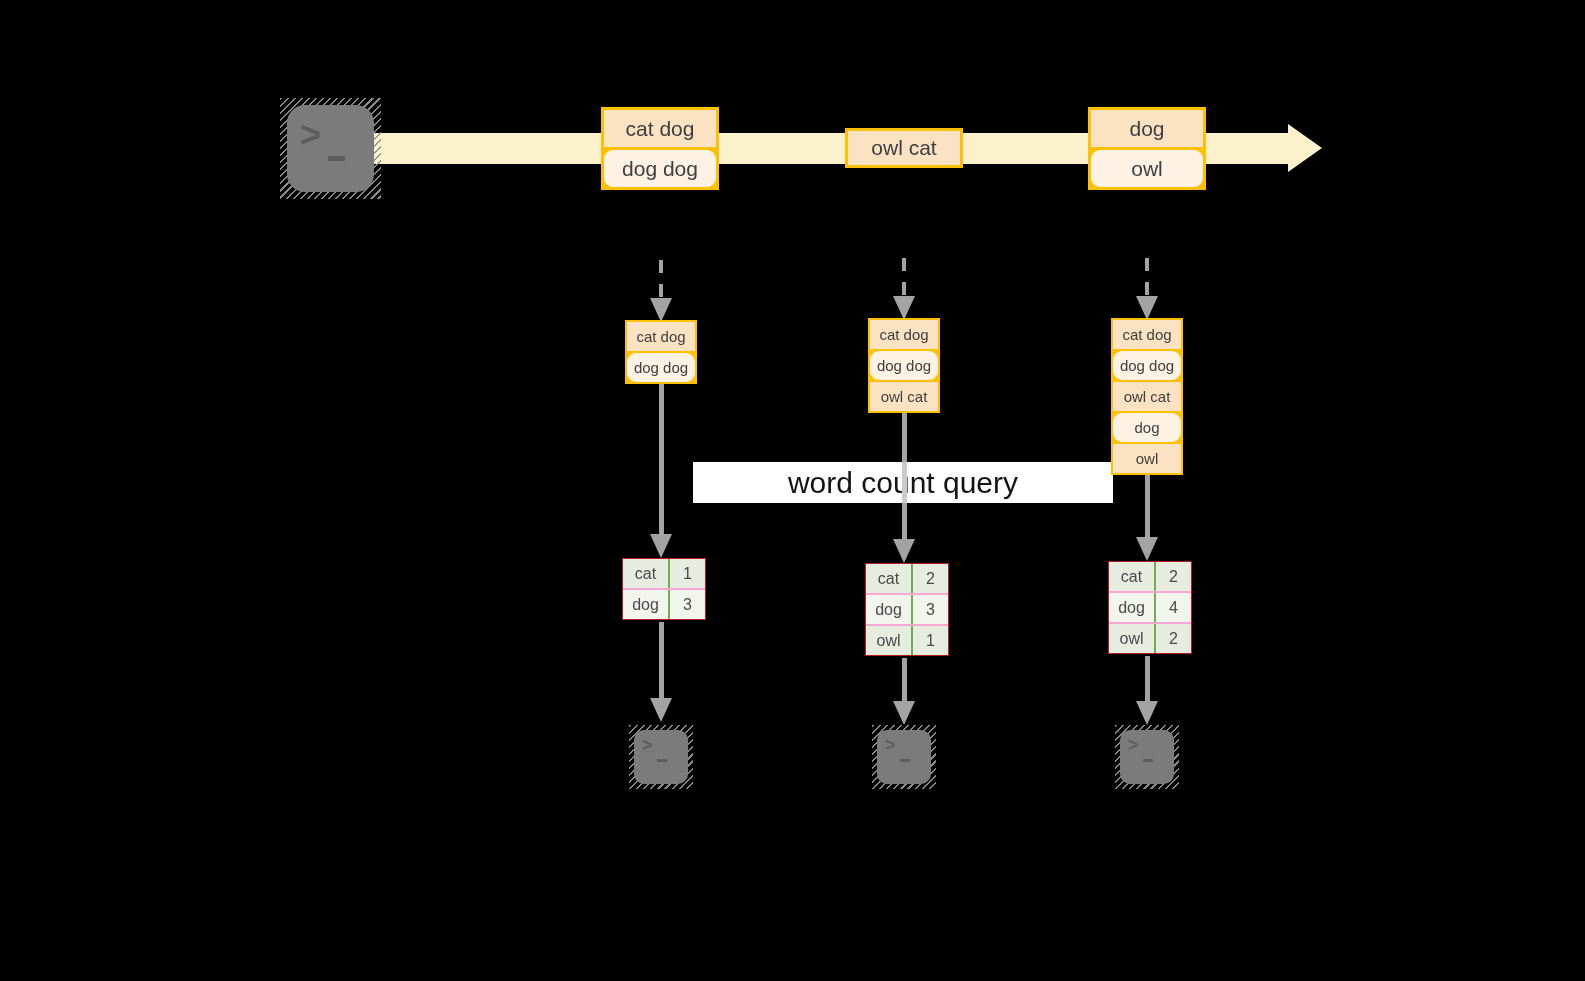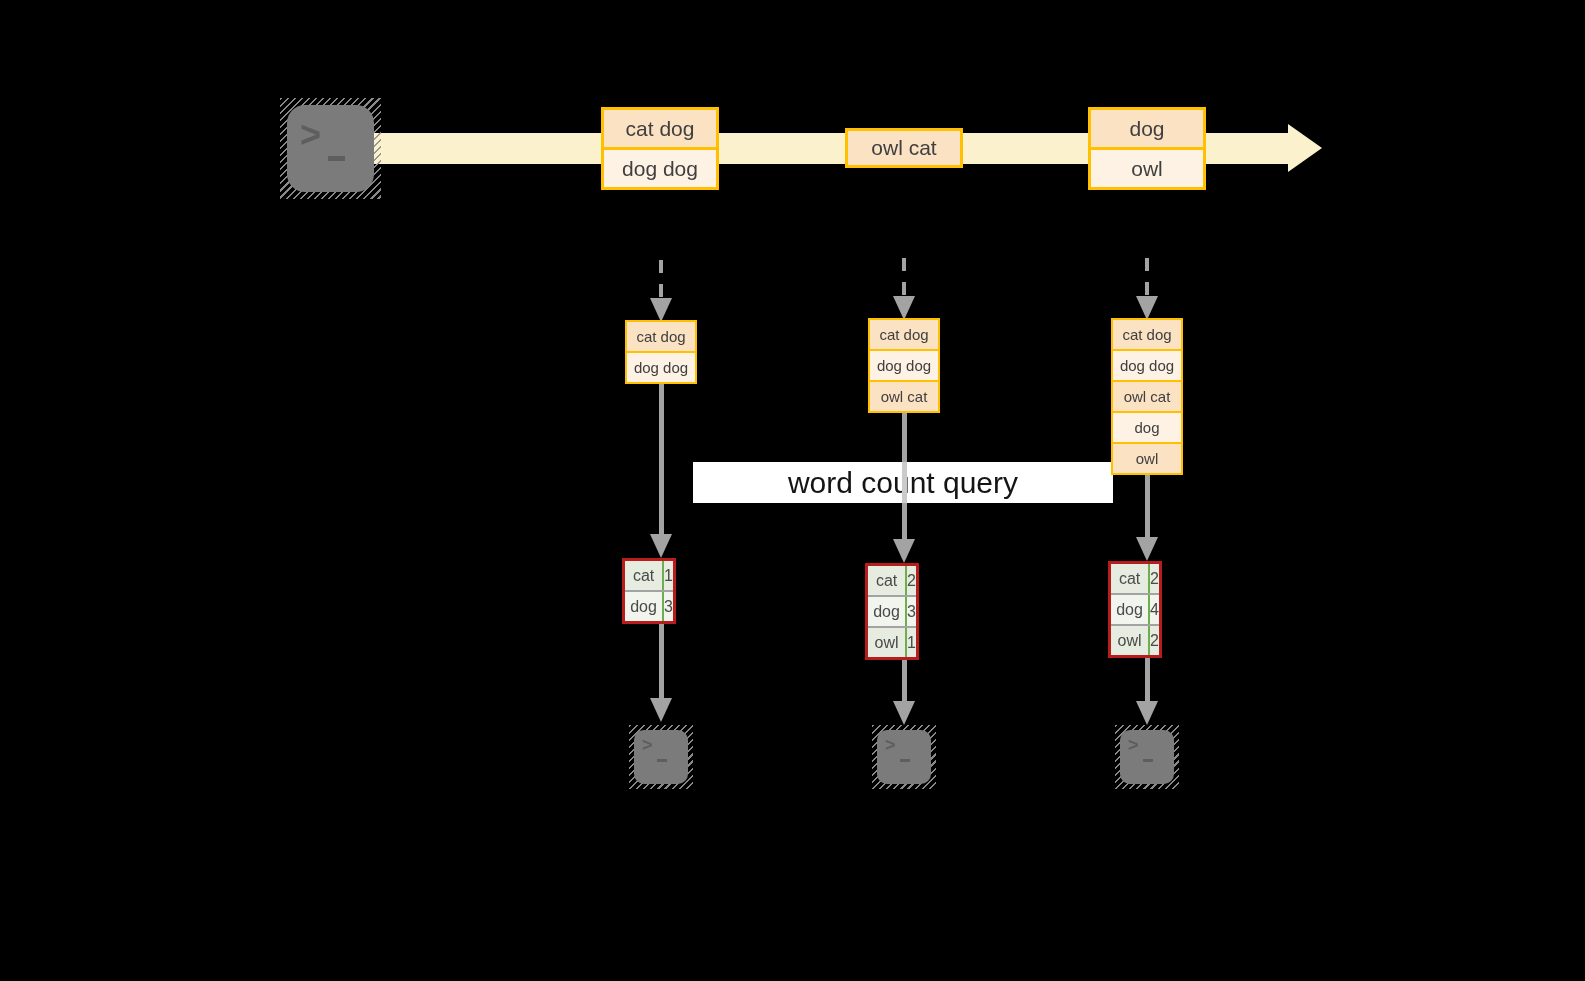--- a/index.html
+++ b/index.html
@@ -9,21 +9,21 @@
   
   .band{position:absolute;left:330px;top:133px;width:958px;height:31px;background:#fcf1cd;z-index:1;}
   .band-head{position:absolute;left:1288px;top:124px;width:0;height:0;z-index:1;
              border-top:24px solid transparent;border-bottom:24px solid transparent;
              border-left:34px solid #fcf1cd;}
 
   
   .obox{position:absolute;border:3px solid #ffc000;box-sizing:border-box;background:#ffc000;z-index:3;}
   .obox .cell{color:#3f3f3f;text-align:center;overflow:hidden;white-space:nowrap;}
   .cell.dark{background:#fae2c3;}
-  .cell.light{background:#fdf2e3;}
+  .cell.light{background:#fdf2e3;border-radius:9px;}
   .obox .cell + .cell{margin-top:3px;}
   .s37{height:37px;line-height:37px;font-size:21px;}
   .s34{height:34px;line-height:34px;font-size:21px;}
   .sbox{position:absolute;border:2px solid #ffc000;box-sizing:border-box;background:#ffc000;z-index:6;}
   .sbox .cell{color:#3f3f3f;text-align:center;height:29px;line-height:29px;font-size:15px;white-space:nowrap;overflow:hidden;}
   .sbox .cell + .cell{margin-top:2px;}
 
   
   .vshaft{position:absolute;width:5px;background:#a3a3a3;z-index:2;}
   .vshaft.dashed{width:4px;background:repeating-linear-gradient(to bottom,#a3a3a3 0 13px,transparent 13px 24px);}
@@ -31,21 +31,21 @@
          border-left:11px solid transparent;border-right:11px solid transparent;
          border-top:24px solid #a3a3a3;}
 
   
   .qband{position:absolute;left:693px;top:462px;width:420px;height:41px;background:#ffffff;z-index:4;}
   .qband .qtext{display:block;width:100%;height:100%;line-height:41px;text-align:center;
                 font-size:30px;color:#141414;}
   .qstripe{position:absolute;left:902px;top:462px;width:5px;height:41px;background:#cbcbcb;z-index:5;}
 
   
-  .gtable{position:absolute;width:54px;border:3px solid #b91c1c;box-sizing:border-box;background:#a3a3a3;z-index:3;}
+  .gtable{position:absolute;width:84px;border:1px solid #b91c1c;box-sizing:border-box;background:#f9a8d4;z-index:3;}
   .grow{display:flex;height:29px;}
   .grow + .grow{margin-top:2px;}
   .grow.dark{background:#e6ecdf;}
   .grow.light{background:#f2f5ee;}
   .gword{width:45px;border-right:2px solid #6fae4e;text-align:center;line-height:29px;
          font-size:16px;color:#4a4a4a;}
   .gcount{flex:1;text-align:center;line-height:29px;font-size:16px;color:#4a4a4a;}
 
   
   .term{position:absolute;z-index:3;

